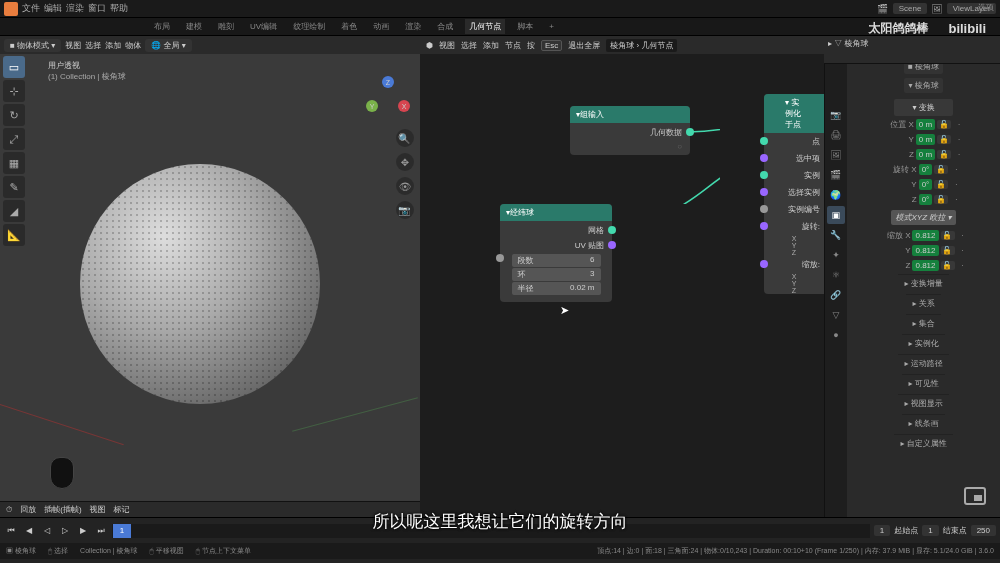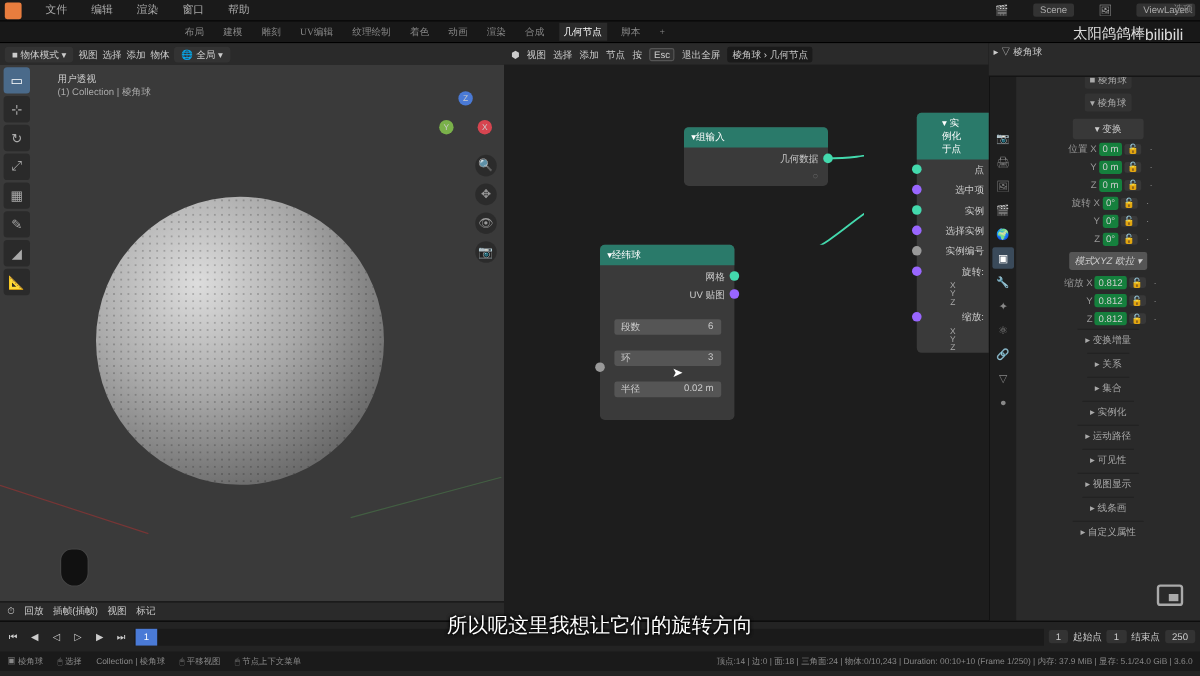--- a/index.html
+++ b/index.html
@@ -1,27 +1,27 @@
 <!DOCTYPE html>
 <html><head>
 <meta charset="utf-8">
 <style>
 * { margin: 0; padding: 0; box-sizing: border-box; font-family: sans-serif; }
 body { width: 1000px; height: 563px; background: #232323; color: #ccc; font-size: 9px; overflow: hidden; position: relative; }
 
 
-.menubar { height: 18px; background: #1a1a1a; display: flex; align-items: center; padding: 0 4px; gap: 20px; border-bottom: 1px solid #000; }
+.menubar { height: 18px; background: #1a1a1a; display: flex; align-items: center; padding: 0 4px; gap: 4px; border-bottom: 1px solid #000; }
 .menubar .logo { width: 14px; height: 14px; background: #e87d3e; border-radius: 2px; }
 .menubar span { color: #aaa; cursor: pointer; }
 .menubar .spacer { flex: 1; }
 .scene-box { background: #333; padding: 1px 6px; border-radius: 2px; font-size: 8px; }
 
 
 .tabs { height: 18px; background: #181818; display: flex; align-items: center; padding-left: 150px; gap: 8px; font-size: 8px; border-bottom: 1px solid #000; }
-.tabs span { color: #888; padding: 2px 4px; cursor: pointer; font-family: Liberation Serif, serif; }
+.tabs span { color: #888; padding: 2px 4px; cursor: pointer; }
 .tabs span.active { color: #fff; background: #2a2a2a; }
 
 
 .main { display: flex; height: 481px; }
 .viewport-col { width: 420px; display: flex; flex-direction: column; }
 .nodes-col { flex: 1; display: flex; flex-direction: column; }
 .props-col { width: 176px; background: #2a2a2a; display: flex; border-left: 1px solid #111; }
 
 
 .vp-header { height: 18px; background: #2a2a2a; display: flex; align-items: center; padding: 0 4px; gap: 4px; font-size: 8px; }
@@ -68,21 +68,21 @@
 .node { position: absolute; background: #3a3a3a; border-radius: 4px; font-size: 8px; overflow: visible; }
 .node-header { padding: 3px 6px; border-radius: 4px 4px 0 0; display: flex; align-items: center; }
 .node-header.teal { background: #2a7a6a; color: #fff; }
 .node-body { padding: 2px 0; }
 .node-row { display: flex; justify-content: space-between; padding: 2px 8px; align-items: center; position: relative; }
 .node-row .sock { width: 8px; height: 8px; border-radius: 50%; position: absolute; top: 3px; }
 .sock.out { right: -4px; background: #43d9ad; }
 .sock.in { left: -4px; }
 .sock.purple { background: #96f; }
 .sock.grey { background: #999; }
-.num-field { background: #555; border-radius: 2px; padding: 1px 6px; display: flex; justify-content: space-between; width: 89px; margin: 13px auto; font-size: 8px; }
+.num-field { background: #555; border-radius: 2px; padding: 1px 6px; display: flex; justify-content: space-between; width: 89px; margin: 1px auto; font-size: 8px; }
 
 
 .node-partial { position: absolute; right: 0; top: 40px; width: 60px; background: #3a3a3a; border-radius: 4px 0 0 4px; font-size: 8px; }
 .node-partial .hdr { background: #2a7a6a; padding: 3px 21px; border-radius: 4px 0 0 0; color: #fff; }
 .node-partial .row { padding: 3px 4px; position: relative; text-align: right; }
 .node-partial .row .sock { left: -4px; position: absolute; width: 8px; height: 8px; border-radius: 50%; top: 4px; }
 .mini { font-size: 7px; padding: 0 8px; color: #aaa; text-align: center; }
 
 
 svg.wires { position: absolute; inset: 0; pointer-events: none; }
@@ -112,21 +112,21 @@
 .timeline .play { width: 14px; height: 14px; display: flex; align-items: center; justify-content: center; }
 .timeline .track { flex: 1; height: 14px; background: #1a1a1a; position: relative; }
 .timeline .cursor { position: absolute; left: 1px; top: 0; width: 18px; height: 14px; background: #4a7ad6; display: flex; align-items: center; justify-content: center; color: #fff; }
 .timeline .frame-box { background: #333; padding: 1px 6px; border-radius: 2px; }
 
 
 .status { height: 16px; background: #1a1a1a; display: flex; align-items: center; padding: 0 6px; gap: 12px; font-size: 7px; color: #888; }
 .status .sep { flex: 1; }
 
 
-.watermark { position: absolute; right: 14px; top: 20px; display: flex; gap: 0; align-items: center; font-size: 13px; color: #fff; font-weight: normal; opacity: 0.85; }
+.watermark { position: absolute; right: 14px; top: 20px; display: flex; gap: 20px; align-items: center; font-size: 13px; color: #fff; font-weight: bold; opacity: 0.85; }
 .watermark .chinese { font-size: 12px; }
 .subtitle { position: absolute; bottom: 30px; left: 50%; transform: translateX(-50%); font-size: 17px; color: #fff; text-shadow: 0 0 3px #000, 0 0 3px #000; font-weight: 500; }
 .pip-icon { position: absolute; right: 14px; bottom: 58px; width: 22px; height: 18px; border: 2px solid #aaa; border-radius: 3px; }
 .pip-icon::after { content:""; position: absolute; right: 2px; bottom: 2px; width: 8px; height: 6px; background: #aaa; }
 
 
 .opts { position: absolute; right: 6px; top: 2px; font-size: 8px; color: #888; }
 </style>
 </head>
 <body>

